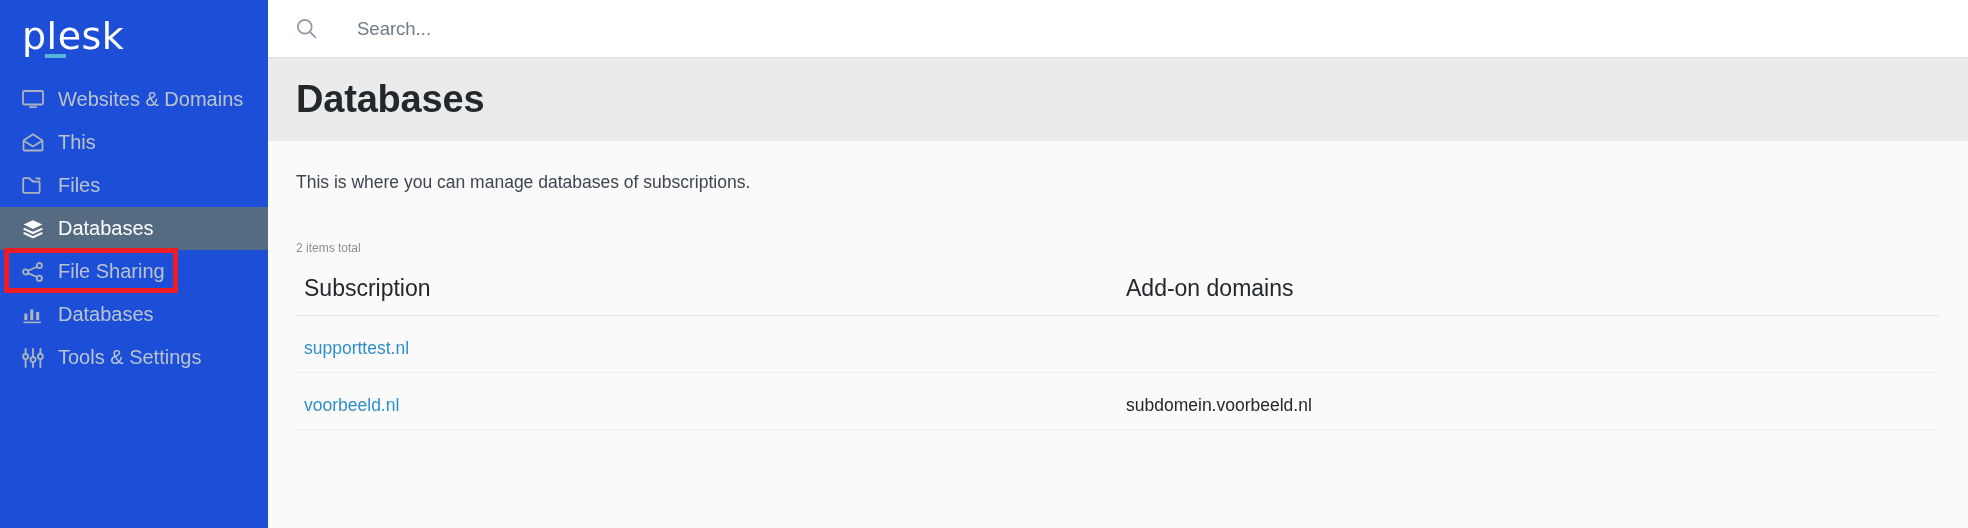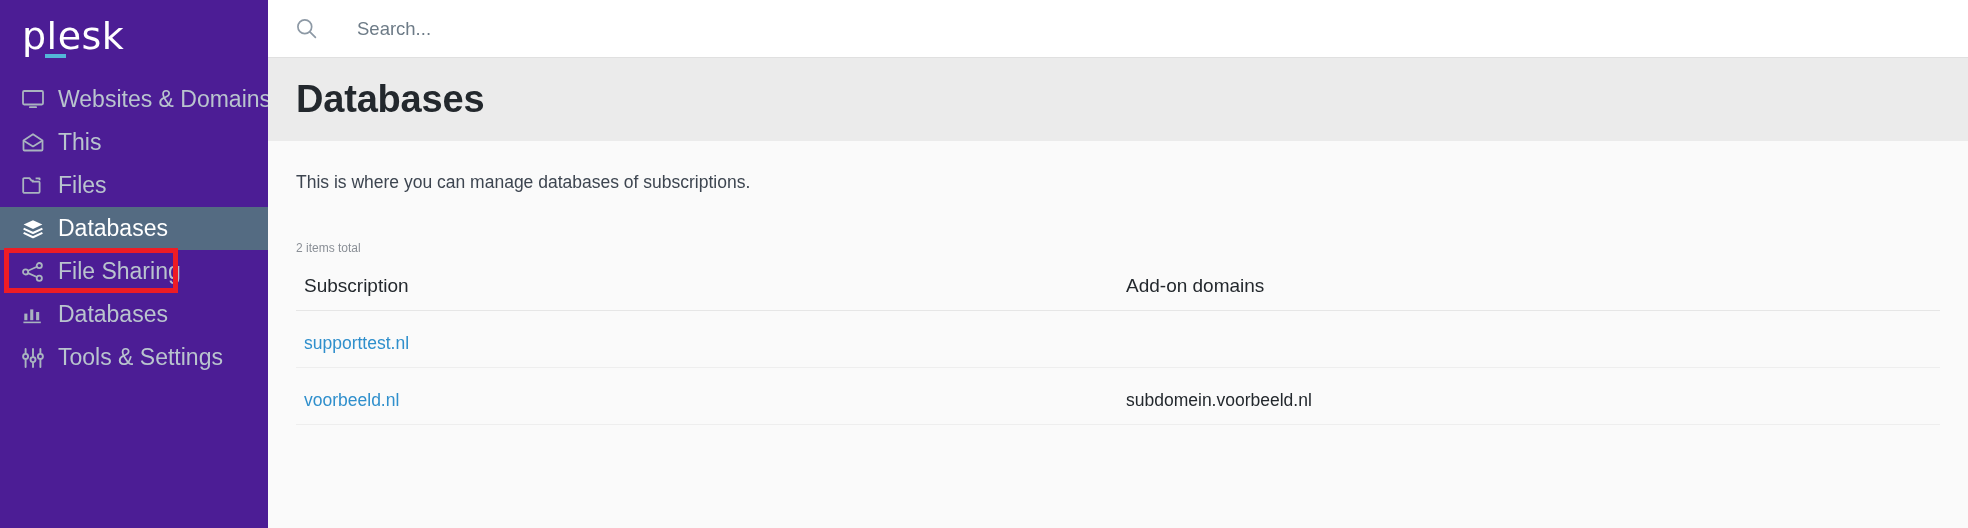--- a/index.html
+++ b/index.html
@@ -14,21 +14,21 @@
     position: relative;
     width: 1968px;
     height: 528px;
     display: flex;
   }
 
   
   .sidebar {
     width: 268px;
     height: 528px;
-    background: #4c1d95;
+    background: #1d4ed8;
     flex: 0 0 268px;
     position: relative;
     overflow: hidden;
   }
   .logo-wrap {
     height: 72px;
     display: flex;
     align-items: center;
     padding-left: 22px;
   }
@@ -50,21 +50,21 @@
     background: #53b6d8;
   }
 
   .nav { margin-top: 6px; }
   .nav-item {
     display: flex;
     align-items: center;
     height: 43px;
     padding-left: 20px;
     color: #b9c4ce;
-    font-size: 23px;
+    font-size: 20px;
     position: relative;
   }
   .nav-item.active {
     background: #546b82;
     color: #ffffff;
   }
   .nav-icon {
     width: 26px;
     height: 22px;
     margin-right: 12px;
@@ -151,21 +151,21 @@
     padding-top: 48px;
   }
 
   table.db-table {
     width: 100%;
     border-collapse: collapse;
     margin-top: 14px;
     table-layout: fixed;
   }
   table.db-table th {
-    font-size: 19px;
+    font-size: 23px;
     font-weight: normal;
     color: #23282d;
     text-align: left;
     padding: 6px 8px 13px 8px;
     border-bottom: 1px solid #e6e6e6;
   }
   table.db-table th.col-addon,
   table.db-table td.col-addon {
     text-align: left;
     padding-right: 110px;

